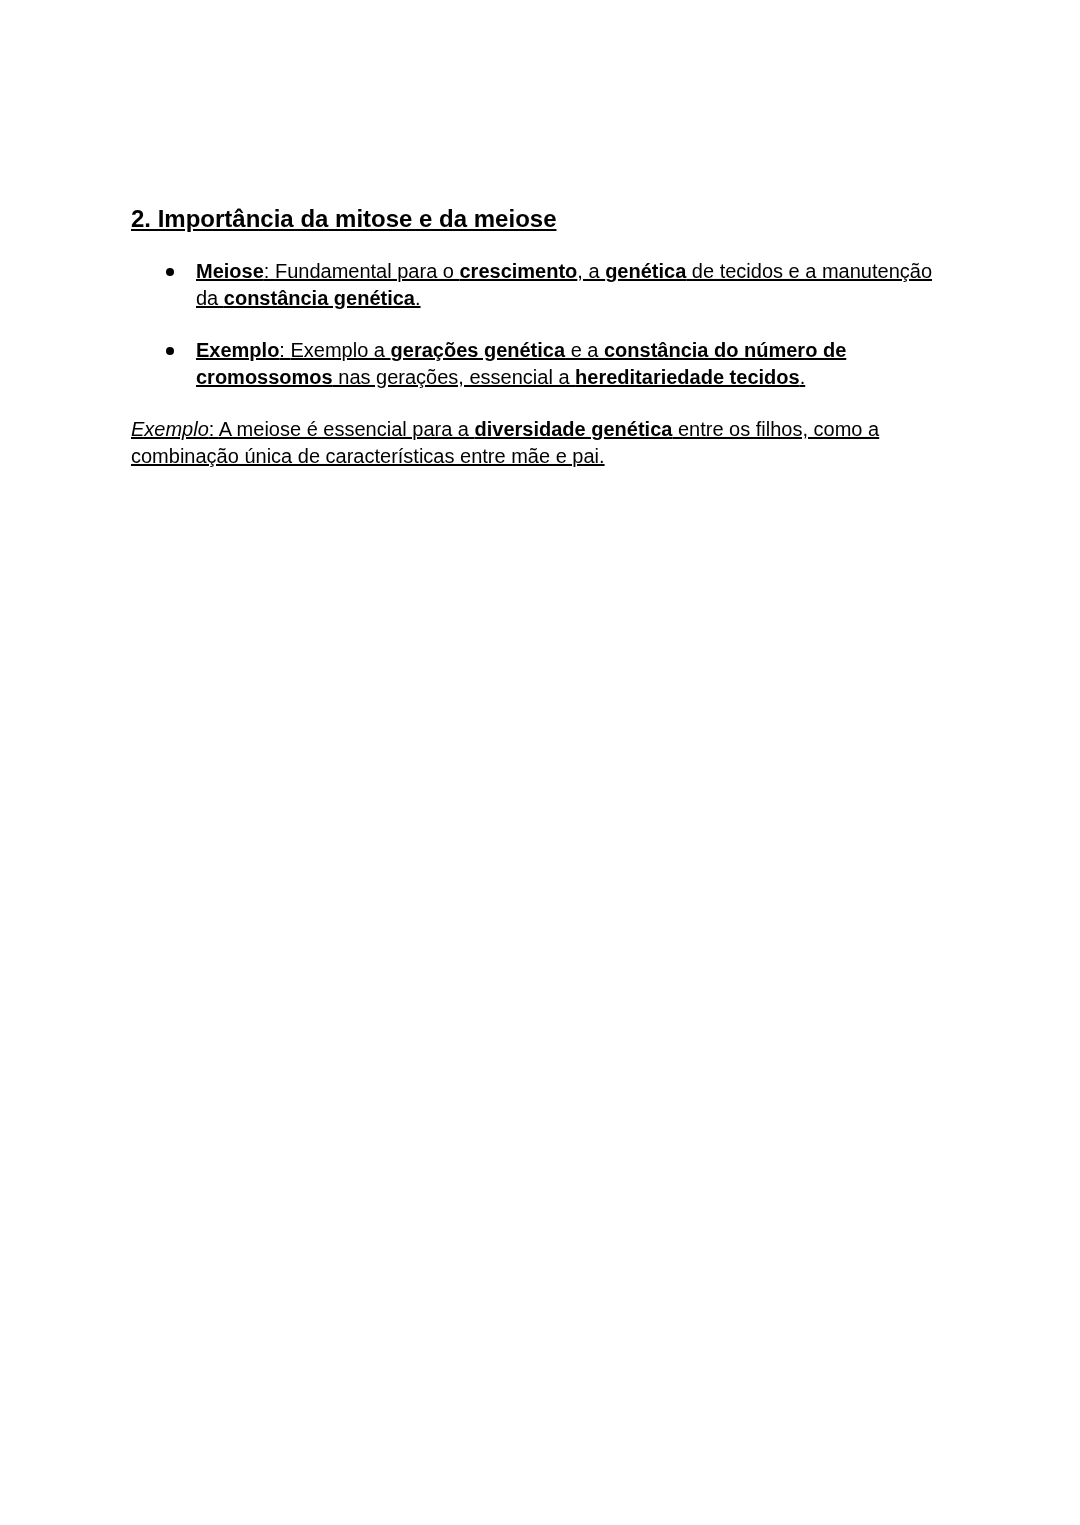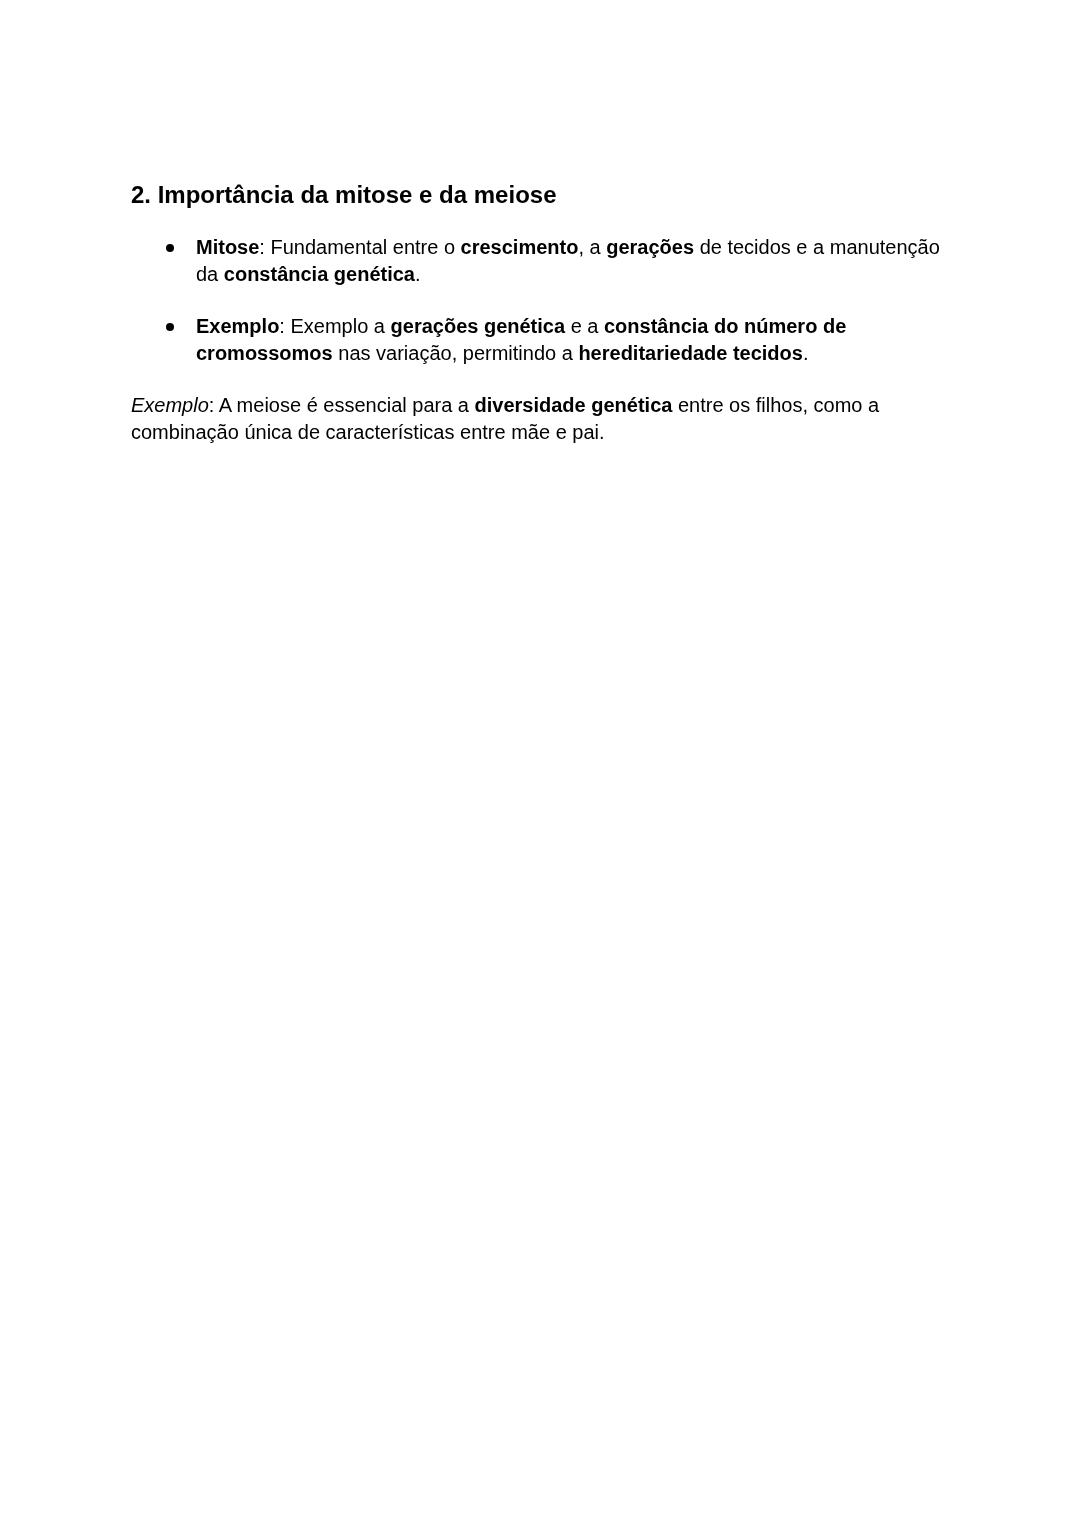--- a/index.html
+++ b/index.html
@@ -11,22 +11,23 @@
     width: 1080px;
     height: 1525px;
     position: relative;
     overflow: hidden;
     font-family: "Liberation Sans", sans-serif;
     color: #000000;
   }
   .page {
     position: absolute;
     left: 131px;
-    top: 178px;
+    top: 202px;
     width: 820px;
+    text-decoration: underline;
   }
   .heading {
     font-size: 24px;
     font-weight: bold;
     margin: 0 0 22px 0;
     line-height: 34px;
   }
   ul.bullets {
     list-style: none;
     margin: 0;
@@ -57,22 +58,22 @@
 </style>
 </head>
 <body>
 
 <div class="page">
   <h2 class="heading">2. Importância da mitose e da meiose</h2>
 
   <ul class="bullets">
     <li>
       <span class="dot"></span>
-      <b>Mitose</b><span>: </span><span>Fundamental entre o </span><b>crescimento</b><span>, a </span><b>gerações</b><span> de tecidos e a manutenção da </span><b>constância genética</b><span>.</span>
+      <b>Meiose</b><span>: </span><span>Fundamental para o </span><b>crescimento</b><span>, a </span><b>genética</b><span> de tecidos e a manutenção da </span><b>constância genética</b><span>.</span>
     </li>
     <li>
       <span class="dot"></span>
-      <b>Exemplo</b><span>: </span><span>Exemplo a </span><b>gerações genética</b><span> e a </span><b>constância do número de cromossomos</b><span> nas variação, permitindo a </span><b>hereditariedade tecidos</b><span>.</span>
+      <b>Exemplo</b><span>: </span><span>Exemplo a </span><b>gerações genética</b><span> e a </span><b>constância do número de cromossomos</b><span> nas gerações, essencial a </span><b>hereditariedade tecidos</b><span>.</span>
     </li>
   </ul>
 
   <p class="example"><i>Exemplo</i><span>: </span><span>A meiose é essencial para a </span><b>diversidade genética</b><span> entre os filhos, como a combinação única de características entre mãe e pai.</span></p>
 </div>
 
 </body></html>

